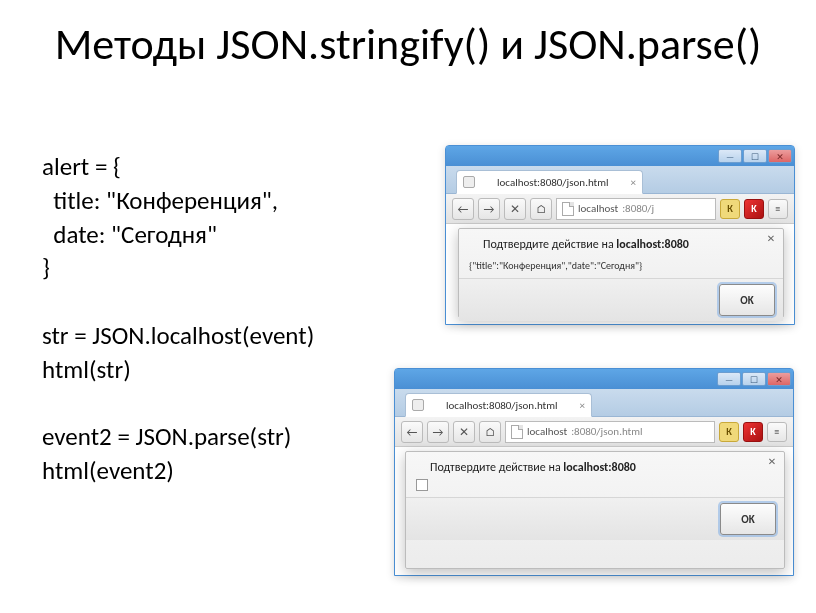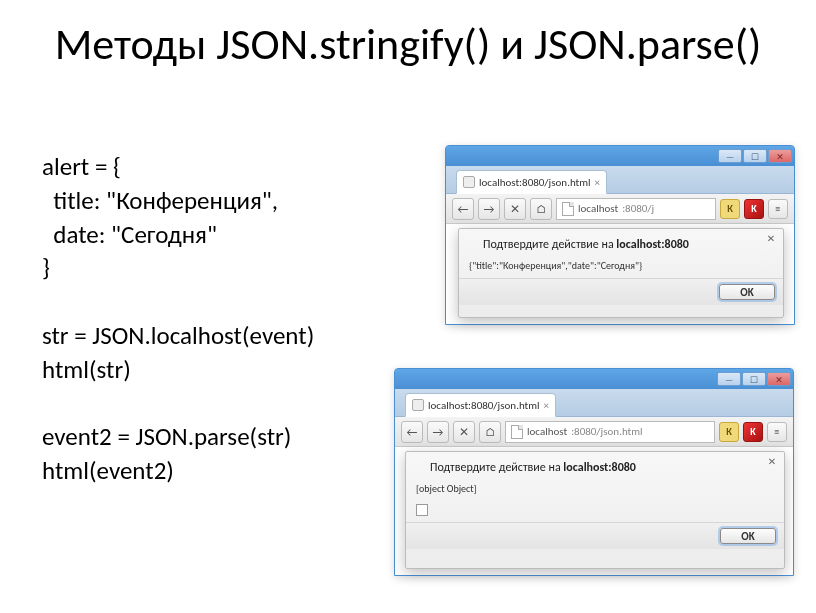--- a/index.html
+++ b/index.html
@@ -62,21 +62,21 @@
     padding-left: 10px;
     border-bottom: 1px solid #9ab6d4;
   }
   .tab {
     background: #fff;
     border: 1px solid #a9bfd6;
     border-bottom: 1px solid #fff;
     border-radius: 4px 4px 0 0;
     height: 24px;
     padding: 0 6px;
-    display: flex; align-items: center; gap: 4px;
+    display: flex; align-items: center; gap: 22px;
     font-size: 11px; color: #333;
     position: relative;
     top: 1px;
   }
   .tab .favicon {
     width: 12px; height: 12px; border: 1px solid #aaa; border-radius: 2px; background: #eee;
     display: inline-flex; align-items: center; justify-content: center; font-size: 8px; color: #888;
   }
   .tab .tab-x { font-size: 11px; color: #888; }
   .toolbar {
@@ -131,21 +131,21 @@
   .dialog-body { padding: 6px 10px; font-size: 10px; color:#333; }
   .dialog-check { display:flex; align-items:flex-start; gap:6px; padding: 2px 10px 6px; font-size: 10px; color:#444; }
   .dialog-check .cb { width:12px; height:12px; border:1px solid #999; background:#fff; flex-shrink:0; margin-top:1px; }
   .dialog-footer {
     border-top: 1px solid #d6d6d6;
     padding: 5px 8px;
     display:flex; justify-content:flex-end;
     background: linear-gradient(#f0f0f0,#e4e4e4);
   }
   .okbtn {
-    min-width: 56px; height: 16px;
+    min-width: 56px; height: 32px;
     border: 1px solid #8a8a8a; border-radius: 3px;
     background: linear-gradient(#fdfdfd,#e6e6e6);
     font-size: 11px; font-weight: bold; color:#333;
     padding: 0 10px;
     display:inline-flex; align-items:center; justify-content:center;
     box-shadow: 0 0 0 2px rgba(120,170,230,0.5);
   }
 </style>
 </head>
 <body>
@@ -227,21 +227,20 @@
     </div>
     <span class="rbtn k">К</span>
     <span class="rbtn av">K</span>
     <span class="rbtn menu">≡</span>
   </div>
   <div class="dialog">
     <span class="dialog-x">✕</span>
     <div class="dialog-title">
       <span>Подтвердите действие на </span><span class="host">localhost:8080</span>
     </div>
-    <div class="dialog-body">[object Object]</div>
     <div class="dialog-check">
       <span class="cb"></span>
     </div>
     <div class="dialog-footer">
       <span class="okbtn">OK</span>
     </div>
   </div>
 </div>
 
 </body></html>

